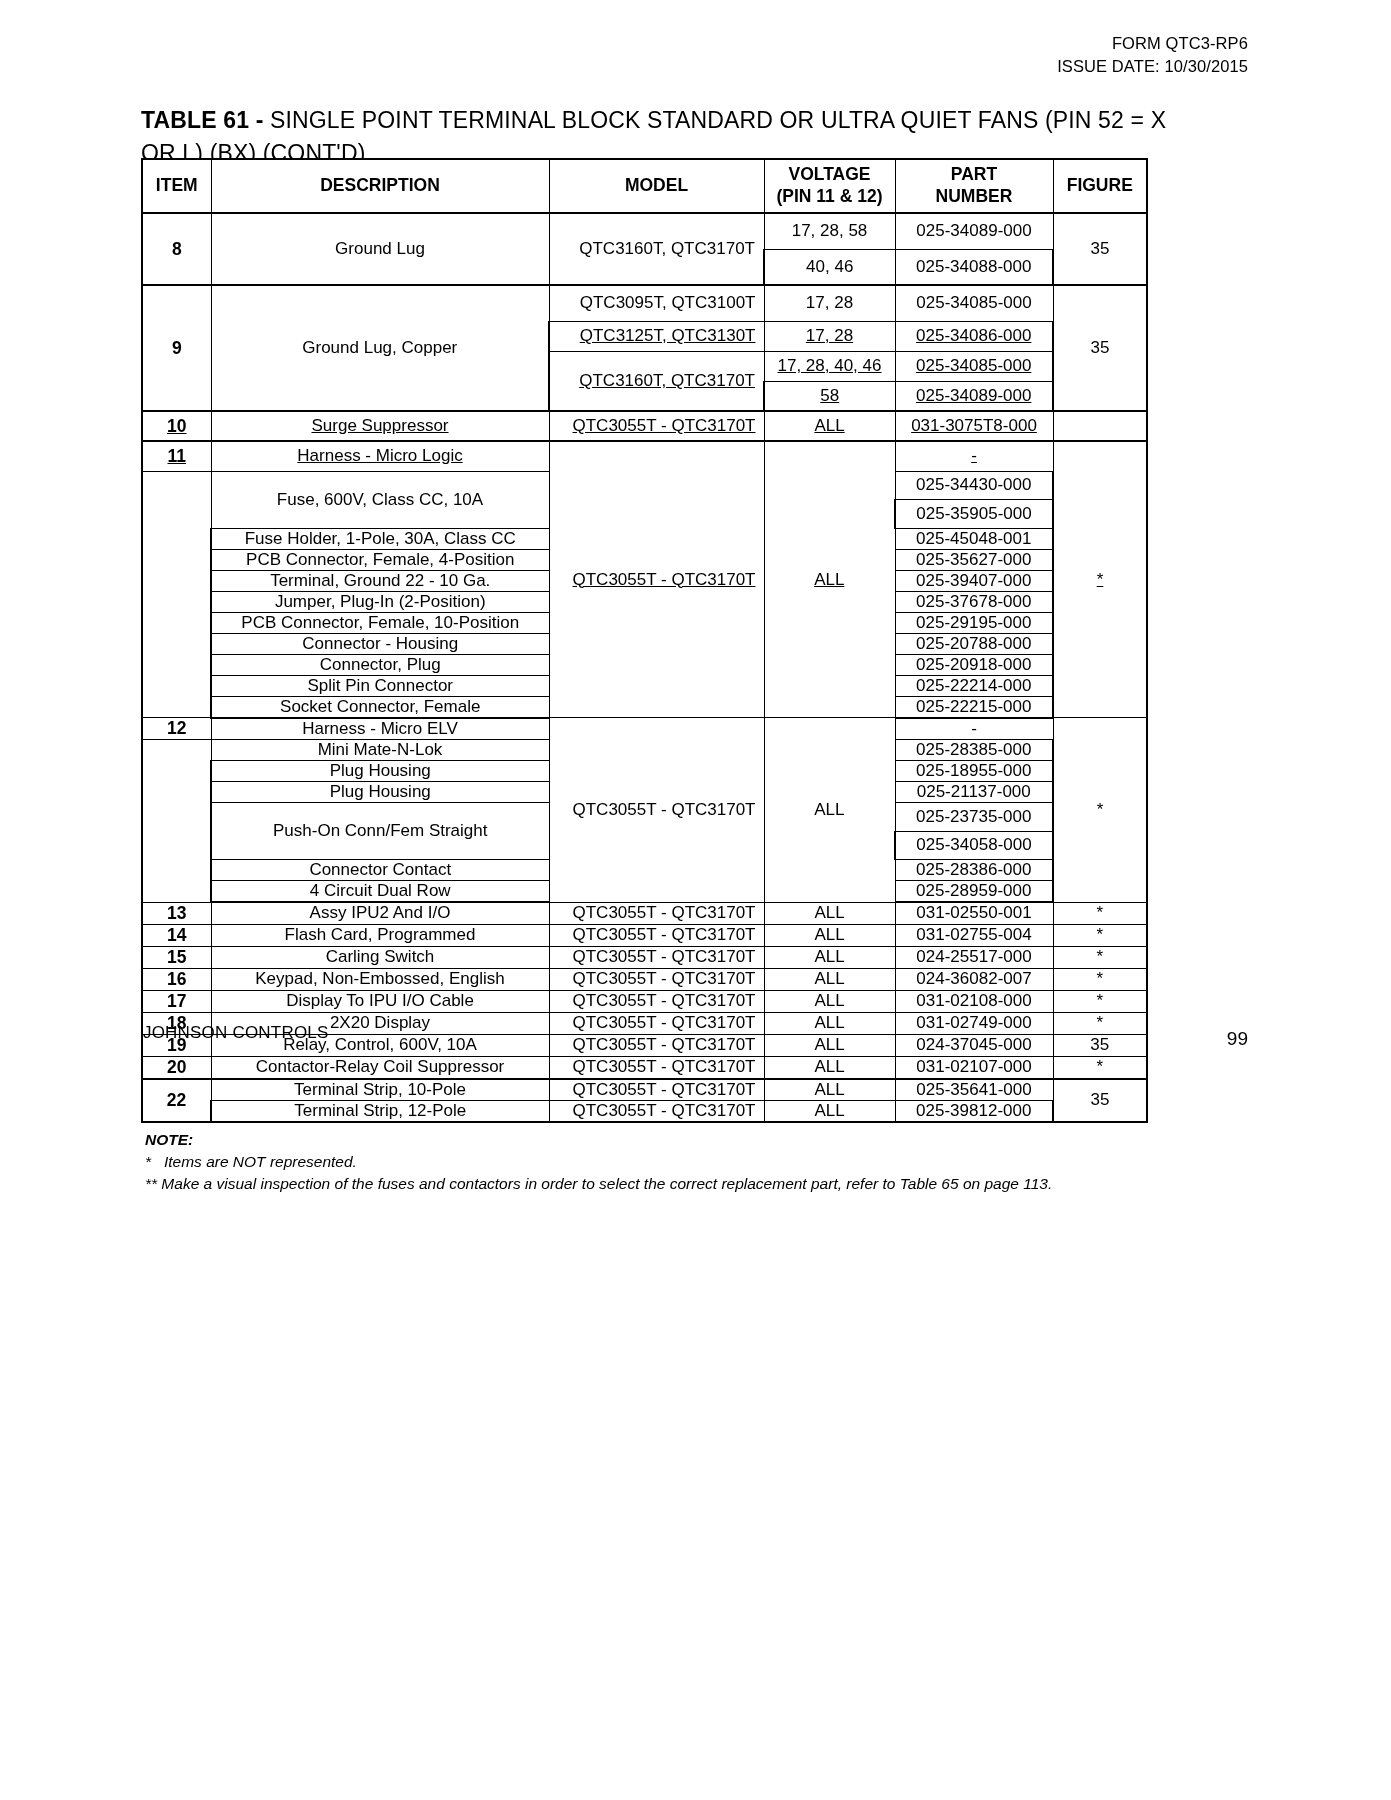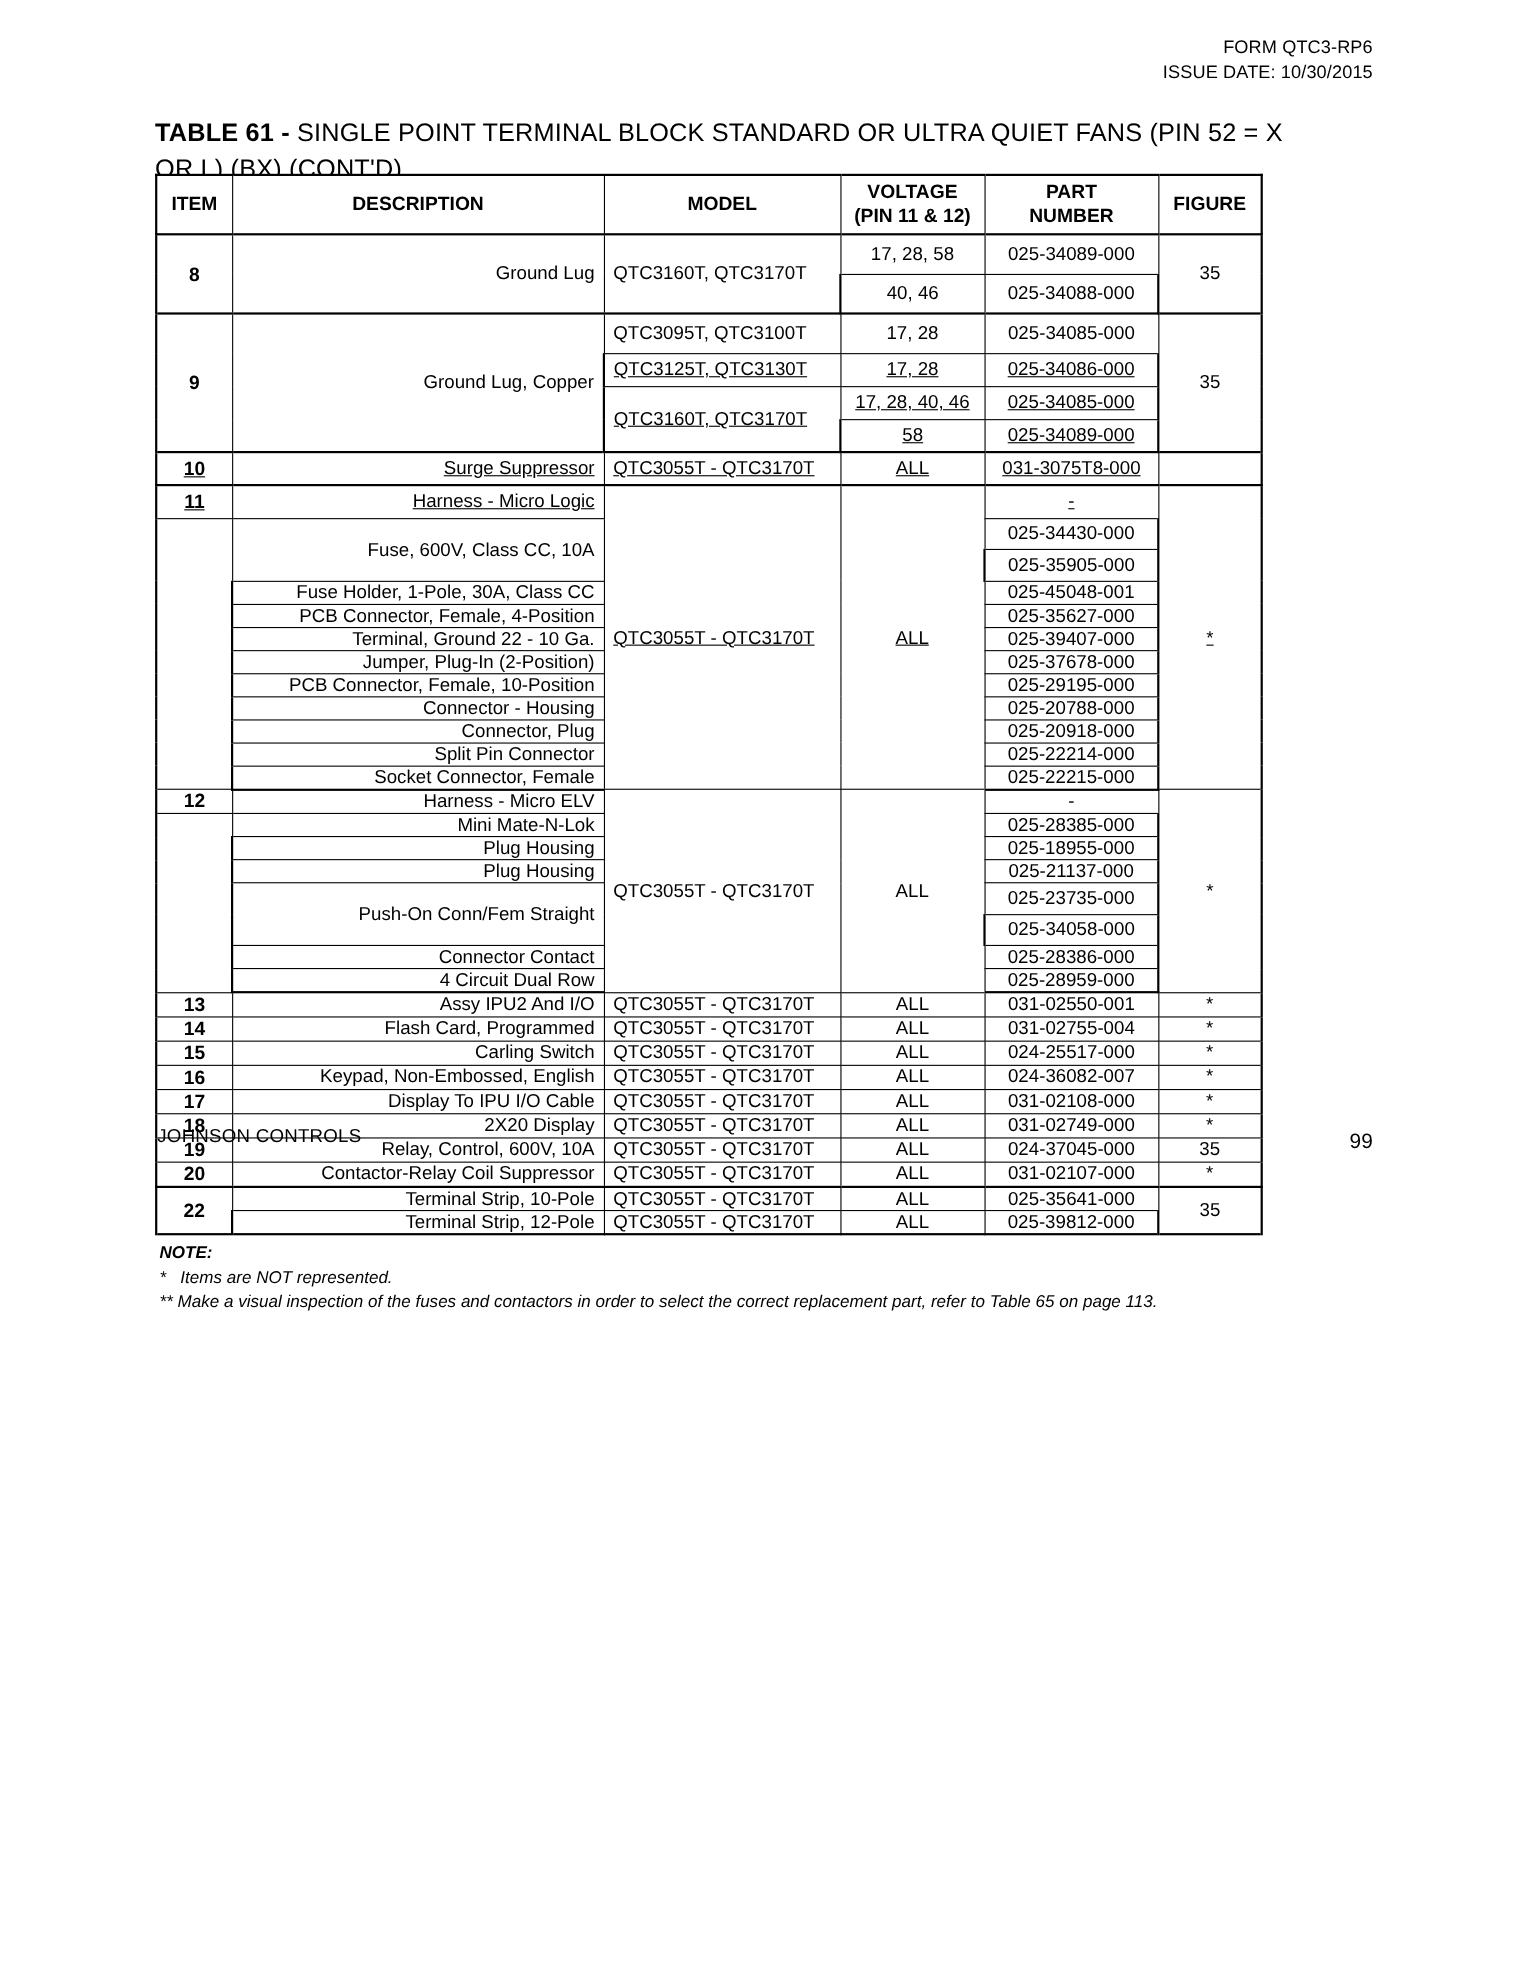--- a/index.html
+++ b/index.html
@@ -83,22 +83,22 @@
   .parts-table tr td:first-child { border-left: 2.5px solid #000; }
   .parts-table tr td:last-child  { border-right: 2.5px solid #000; }
   .parts-table thead th:first-child { border-left: 2.5px solid #000; }
   .parts-table thead th:last-child  { border-right: 2.5px solid #000; }
 
   td.c-item-cell {
     text-align: center;
     font-weight: bold;
     font-size: 17.5px;
   }
-  td.c-desc-cell  { text-align: right; }
-  td.c-model-cell { text-align: left; }
+  td.c-desc-cell  { text-align: center; }
+  td.c-model-cell { text-align: right; }
   td.c-volt-cell  { text-align: center; }
   td.c-part-cell  { text-align: center; }
   td.c-fig-cell   { text-align: center; }
 
   
   .grp-top > td { border-top: 2.5px solid #000; }
   .grp-bottom > td { border-bottom: 2.5px solid #000; }
 
   .r28 { height: 28.5px; }
   .r30 { height: 30px; text-decoration: underline; }

